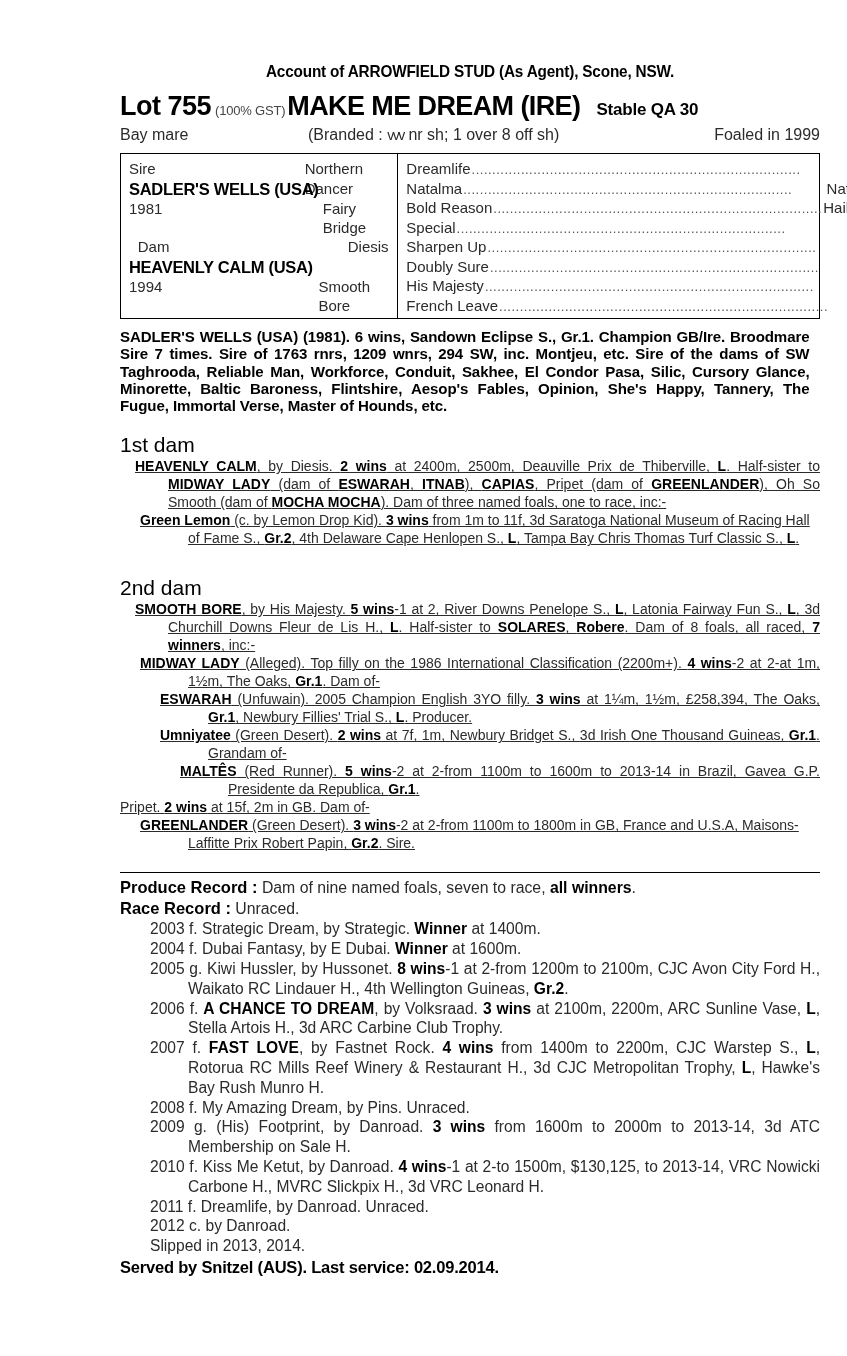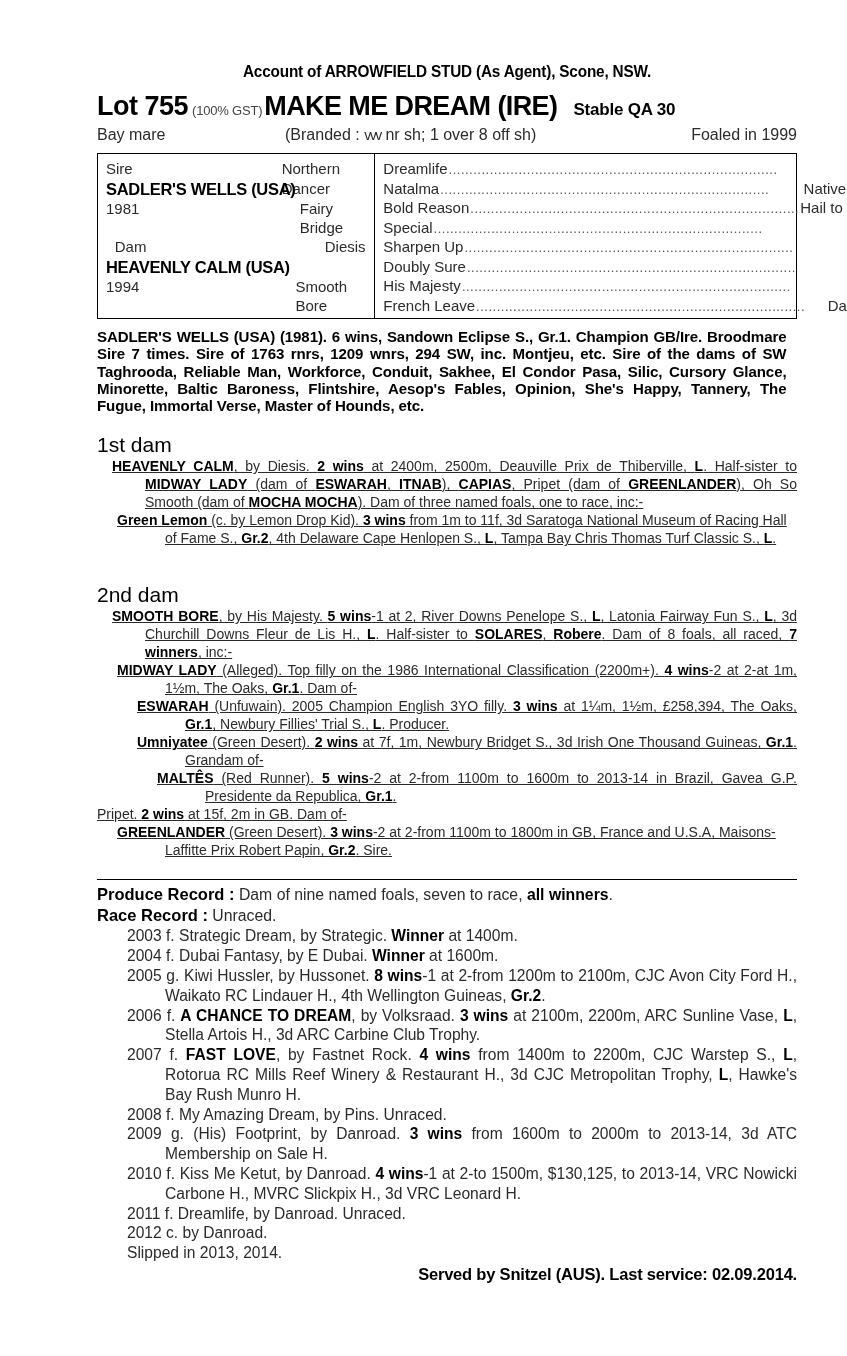--- a/index.html
+++ b/index.html
@@ -17,21 +17,21 @@
   }
   .page {
     position: relative;
     width: 847px;
     height: 1356px;
     box-sizing: border-box;
     padding: 0;
   }
   .content {
     position: absolute;
-    left: 97px;
+    left: 120px;
     top: 0;
     width: 700px;
   }
 
   
   .account-line {
     text-align: center;
     font-weight: bold;
     font-size: 16.5px;
     letter-spacing: -0.2px;
@@ -199,21 +199,21 @@
     font-size: 15.6px;
     line-height: 19.8px;
     color: #2b2b2b;
     padding-left: 68px;
     text-indent: -38px;
     text-align: justify;
   }
   p.foal.nj { text-align: left; }
   p.foal b { color: #000; }
   .served {
-    text-align: right;
+    text-align: left;
     font-weight: bold;
     font-size: 16.5px;
     margin-top: 2px;
     letter-spacing: -0.2px;
   }
 </style>
 </head>
 <body>
 
 <div class="page">
@@ -298,21 +298,21 @@
   <div class="sire-blurb"><b>SADLER'S WELLS (USA) (1981). 6 wins, Sandown Eclipse S., Gr.1. Champion GB/Ire. Broodmare Sire 7 times. Sire of 1763 rnrs, 1209 wnrs, 294 SW, inc. Montjeu, etc. Sire of the dams of SW Taghrooda, Reliable Man, Workforce, Conduit, Sakhee, El Condor Pasa, Silic, Cursory Glance, Minorette, Baltic Baroness, Flintshire, Aesop's Fables, Opinion, She's Happy, Tannery, The Fugue, Immortal Verse, Master of Hounds, etc.</b></div>
 
   <div class="dam-head">1st dam</div>
   <div id="first-dam-entries">
         <p class="ent ind1"><b>HEAVENLY CALM</b>, by Diesis. <b>2 wins</b> at 2400m, 2500m, Deauville Prix de Thiberville, <b>L</b>. Half-sister to <b>MIDWAY LADY</b> (dam of <b>ESWARAH</b>, <b>ITNAB</b>), <b>CAPIAS</b>, Pripet (dam of <b>GREENLANDER</b>), Oh So Smooth (dam of <b>MOCHA MOCHA</b>). Dam of three named foals, one to race, inc:-</p>
         <p class="ent ind2"><b>Green Lemon</b> (c. by Lemon Drop Kid). <b>3 wins</b> from 1m to 11f, 3d Saratoga National Museum of Racing Hall of Fame S., <b>Gr.2</b>, 4th Delaware Cape Henlopen S., <b>L</b>, Tampa Bay Chris Thomas Turf Classic S., <b>L</b>.</p>
       </div>
 
   <div class="sec-gap"></div>
 
-  <div class="dam-head" style="margin-top:17px">2nd dam</div>
+  <div class="dam-head" style="margin-top:10px">2nd dam</div>
   <div id="second-dam-entries">
         <p class="ent ind1"><b>SMOOTH BORE</b>, by His Majesty. <b>5 wins</b>-1 at 2, River Downs Penelope S., <b>L</b>, Latonia Fairway Fun S., <b>L</b>, 3d Churchill Downs Fleur de Lis H., <b>L</b>. Half-sister to <b>SOLARES</b>, <b>Robere</b>. Dam of 8 foals, all raced, <b>7 winners</b>, inc:-</p>
         <p class="ent ind2"><b>MIDWAY LADY</b> (Alleged). Top filly on the 1986 International Classification (2200m+). <b>4 wins</b>-2 at 2-at 1m, 1½m, The Oaks, <b>Gr.1</b>. Dam of-</p>
         <p class="ent ind3"><b>ESWARAH</b> (Unfuwain). 2005 Champion English 3YO filly. <b>3 wins</b> at 1¼m, 1½m, £258,394, The Oaks, <b>Gr.1</b>, Newbury Fillies' Trial S., <b>L</b>. Producer.</p>
         <p class="ent ind3"><b>Umniyatee</b> (Green Desert). <b>2 wins</b> at 7f, 1m, Newbury Bridget S., 3d Irish One Thousand Guineas, <b>Gr.1</b>. Grandam of-</p>
         <p class="ent ind4"><b>MALTÊS</b> (Red Runner). <b>5 wins</b>-2 at 2-from 1100m to 1600m to 2013-14 in Brazil, Gavea G.P. Presidente da Republica, <b>Gr.1</b>.</p>
         <p class="ent ind5">Pripet. <b>2 wins</b> at 15f, 2m in GB. Dam of-</p>
         <p class="ent ind2"><b>GREENLANDER</b> (Green Desert). <b>3 wins</b>-2 at 2-from 1100m to 1800m in GB, France and U.S.A, Maisons-Laffitte Prix Robert Papin, <b>Gr.2</b>. Sire.</p>
       </div>
 

